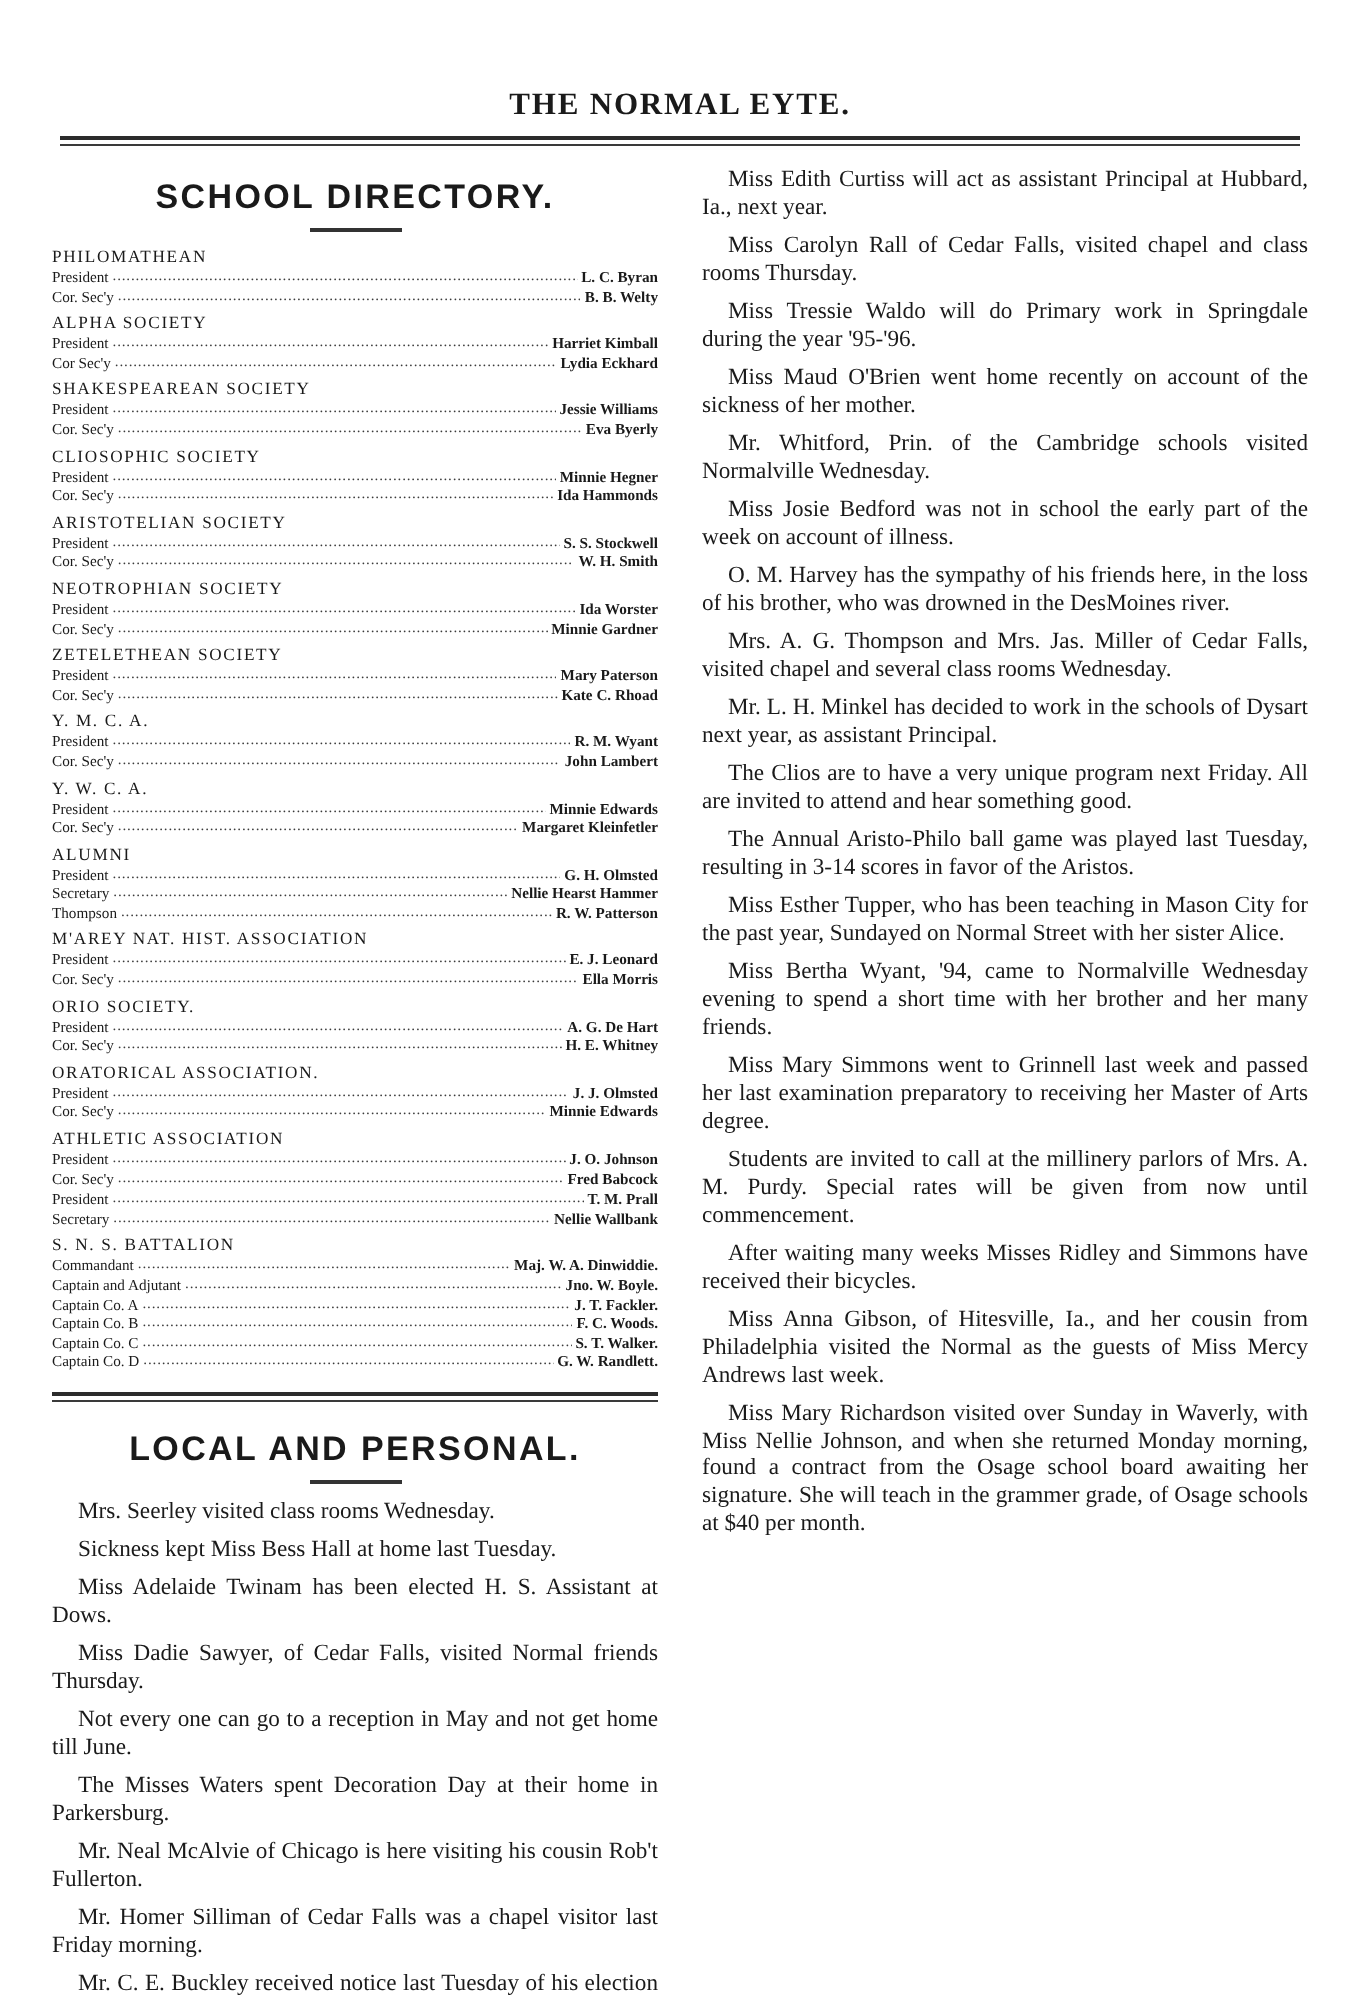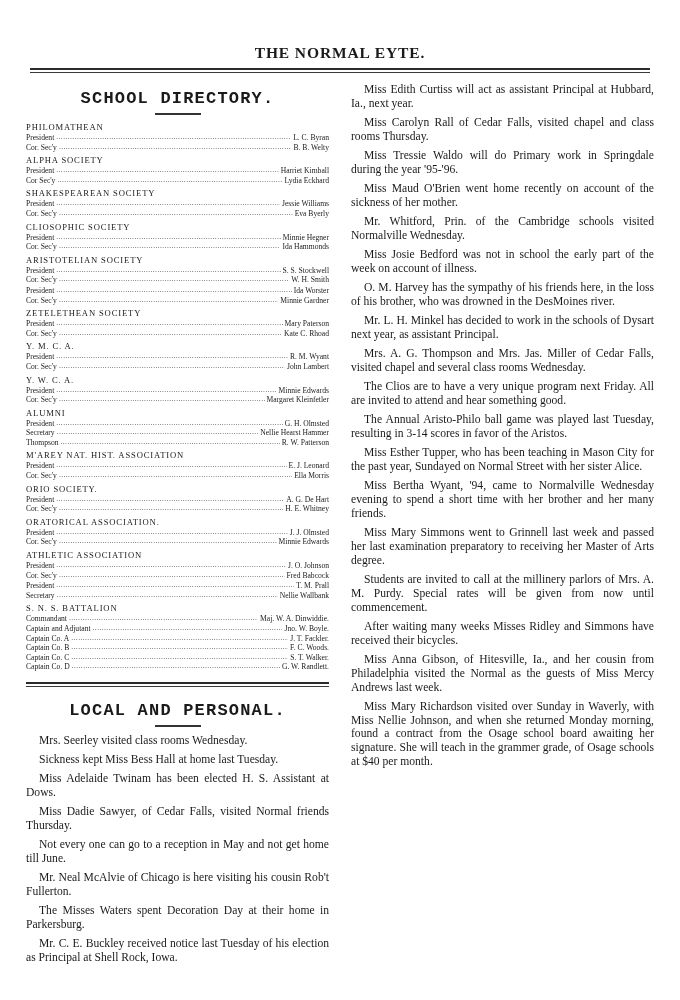--- a/index.html
+++ b/index.html
@@ -52,21 +52,21 @@
     flex: 0 0 303px;
   }
 
   
   .sect-title {
     text-align: center;
     font-size: 17px;
     font-weight: bold;
     letter-spacing: 1.2px;
     margin: 6px 0 2px 0;
-    font-family: Liberation Mono, monospace;
+    font-family: Liberation Sans, sans-serif;
   }
   .sect-title.second {
     margin-top: 14px;
   }
   .short-rule {
     width: 46px;
     height: 0;
     border-top: 2.5px solid #333;
     margin: 5px auto 7px auto;
   }
@@ -92,21 +92,21 @@
     flex: 1 1 auto;
     overflow: hidden;
     white-space: nowrap;
     font-size: 7.6px;
     letter-spacing: 0.4px;
     color: #3b3b3b;
     margin: 0 1px;
     position: relative;
     top: -1px;
   }
-  .dir-name { flex: 0 0 auto; padding-left: 1px; }
+  .dir-name { flex: 0 0 auto; padding-left: 1px; font-weight: bold; }
 
   
   .para {
     font-size: 11.6px;
     line-height: 13.9px;
     text-align: justify;
     text-indent: 13px;
     margin: 0 0 5.2px 0;
     hyphens: none;
     -webkit-hyphens: none;
@@ -195,20 +195,21 @@
               <span class="dir-dots">........................................................................................................................</span>
               <span class="dir-name">S. S. Stockwell</span>
             </div>
             <div class="dir-row">
               <span class="dir-role">Cor. Sec'y</span>
               <span class="dir-dots">........................................................................................................................</span>
               <span class="dir-name">W. H. Smith</span>
             </div>
           </div>
           <div class="dir-group">
+            <div class="dir-head">NEOTROPHIAN SOCIETY</div>
             <div class="dir-row">
               <span class="dir-role">President</span>
               <span class="dir-dots">........................................................................................................................</span>
               <span class="dir-name">Ida Worster</span>
             </div>
             <div class="dir-row">
               <span class="dir-role">Cor. Sec'y</span>
               <span class="dir-dots">........................................................................................................................</span>
               <span class="dir-name">Minnie Gardner</span>
             </div>
@@ -373,38 +374,39 @@
 
       <div class="lp-wrap">
         <div class="sect-title second">LOCAL AND PERSONAL.</div>
         <div class="short-rule"></div>
         <div id="local-items">
             <p class="para">Mrs. Seerley visited class rooms Wednesday.</p>
             <p class="para">Sickness kept Miss Bess Hall at home last Tuesday.</p>
             <p class="para">Miss Adelaide Twinam has been elected H. S. Assistant at Dows.</p>
             <p class="para">Miss Dadie Sawyer, of Cedar Falls, visited Normal friends Thursday.</p>
             <p class="para">Not every one can go to a reception in May and not get home till June.</p>
+            <p class="para">The Misses Waters spent Decoration Day at their home in Parkersburg.</p>
             <p class="para">Mr. Neal McAlvie of Chicago is here visiting his cousin Rob't Fullerton.</p>
-            <p class="para">The Misses Waters spent Decoration Day at their home in Parkersburg.</p>
+            <p class="para">Mr. Homer Silliman of Cedar Falls was a chapel visitor last Friday morning.</p>
             <p class="para">Mr. C. E. Buckley received notice last Tuesday of his election as Principal at Shell Rock, Iowa.</p>
           </div>
       </div>
     </div>
 
     <div class="col col-right">
       <div id="right-items">
           <p class="para">Miss Edith Curtiss will act as assistant Principal at Hubbard, Ia., next year.</p>
           <p class="para">Miss Carolyn Rall of Cedar Falls, visited chapel and class rooms Thursday.</p>
           <p class="para">Miss Tressie Waldo will do Primary work in Springdale during the year '95-'96.</p>
           <p class="para">Miss Maud O'Brien went home recently on account of the sickness of her mother.</p>
           <p class="para">Mr. Whitford, Prin. of the Cambridge schools visited Normalville Wednesday.</p>
           <p class="para">Miss Josie Bedford was not in school the early part of the week on account of illness.</p>
           <p class="para">O. M. Harvey has the sympathy of his friends here, in the loss of his brother, who was drowned in the DesMoines river.</p>
+          <p class="para">Mrs. A. G. Thompson and Mrs. Jas. Miller of Cedar Falls, visited chapel and several class rooms Wednesday.</p>
           <p class="para">Mr. L. H. Minkel has decided to work in the schools of Dysart next year, as assistant Principal.</p>
-          <p class="para">Mrs. A. G. Thompson and Mrs. Jas. Miller of Cedar Falls, visited chapel and several class rooms Wednesday.</p>
           <p class="para">The Clios are to have a very unique program next Friday.   All are invited to attend and hear something good.</p>
           <p class="para">The Annual Aristo-Philo ball game was played last Tuesday, resulting in 3-14 scores in favor of the Aristos.</p>
           <p class="para">Miss Esther Tupper, who has been teaching in Mason City for the past year, Sundayed on Normal Street with her sister Alice.</p>
           <p class="para">Miss Bertha Wyant, '94, came to Normalville Wednesday evening to spend a short time with her brother and her many friends.</p>
           <p class="para">Miss Mary Simmons went to Grinnell last week and passed her last examination preparatory to receiving her Master of Arts degree.</p>
           <p class="para">Students are invited to call at the millinery parlors of Mrs. A. M. Purdy.   Special rates will be given from now until commencement.</p>
           <p class="para">After waiting many weeks Misses Ridley and Simmons have received their bicycles.</p>
           <p class="para">Miss Anna Gibson, of Hitesville, Ia., and her cousin from Philadelphia visited the Normal as the guests of Miss Mercy Andrews last week.</p>
           <p class="para">Miss Mary Richardson visited over Sunday in Waverly, with Miss Nellie Johnson, and when she returned Monday morning, found a contract from the Osage school board awaiting her signature.   She will teach in the grammer grade, of Osage schools at $40 per month.</p>
         </div>

